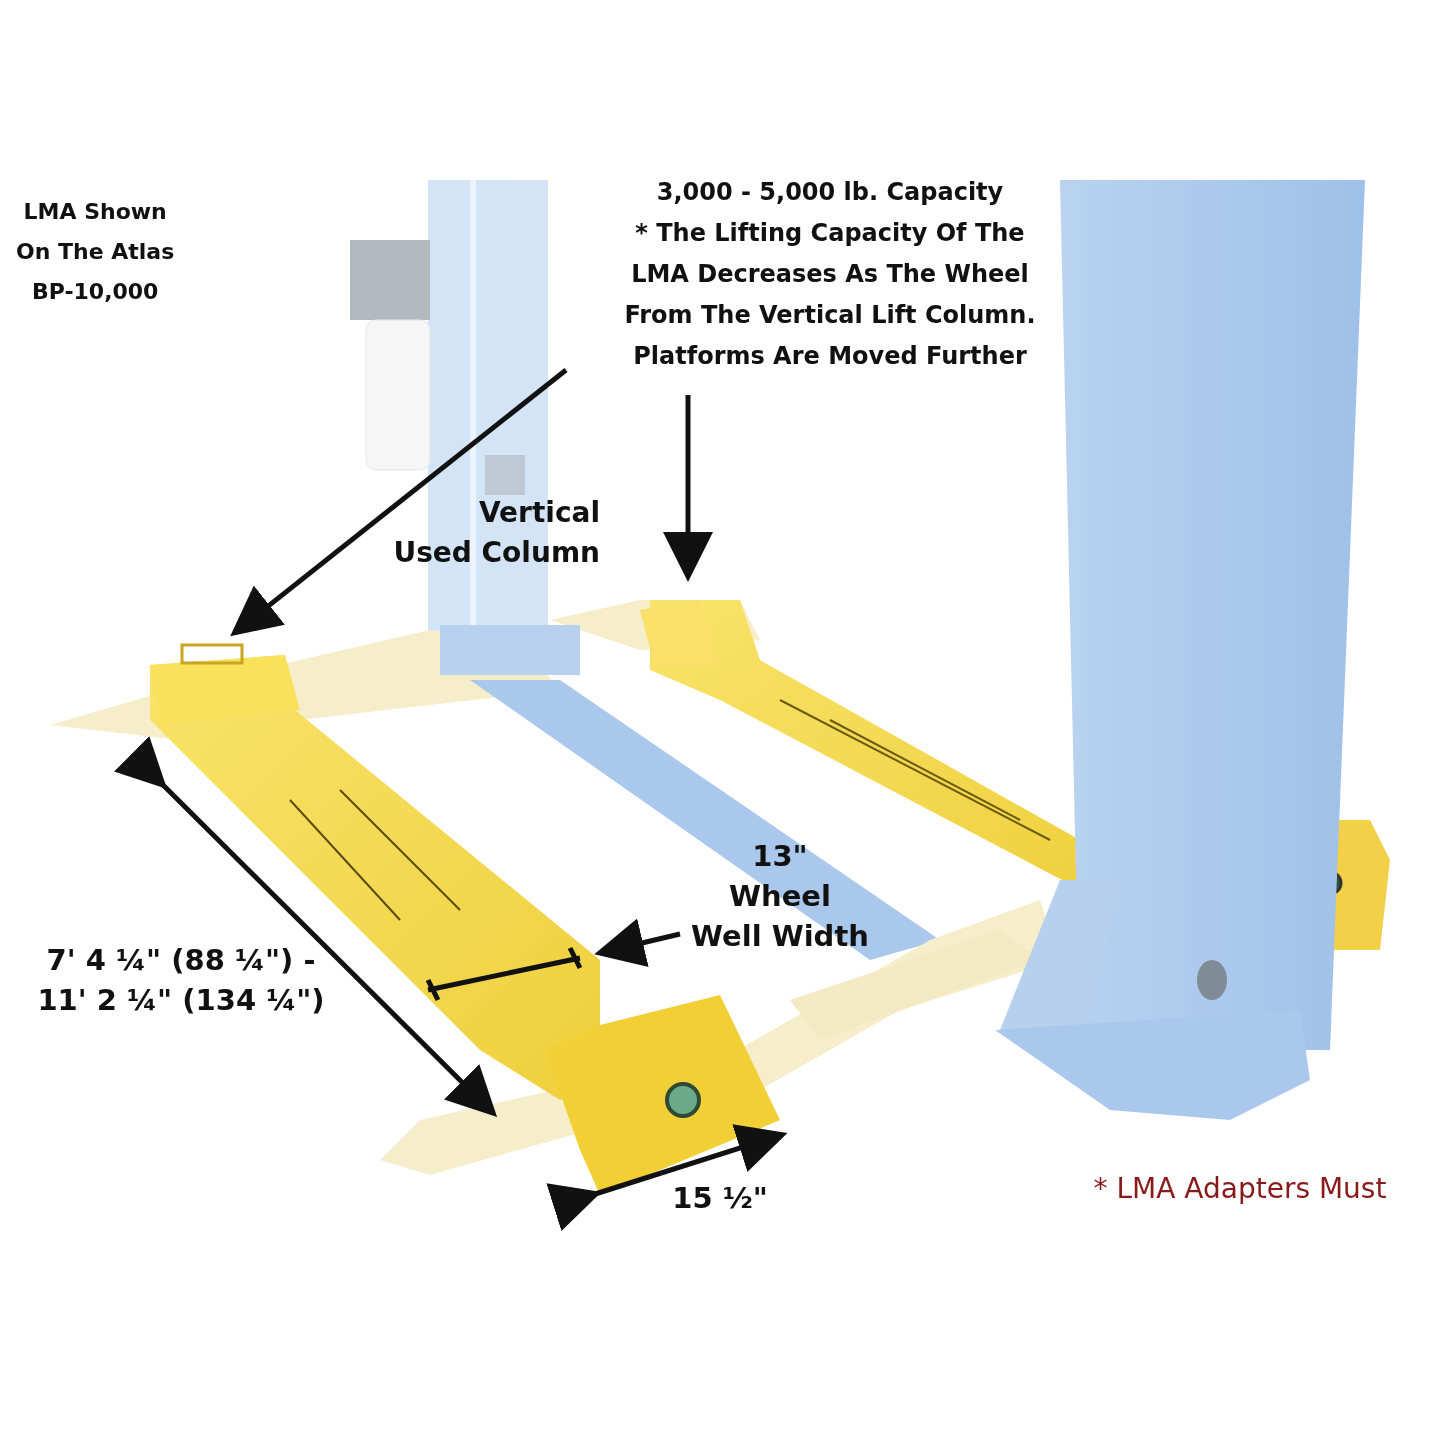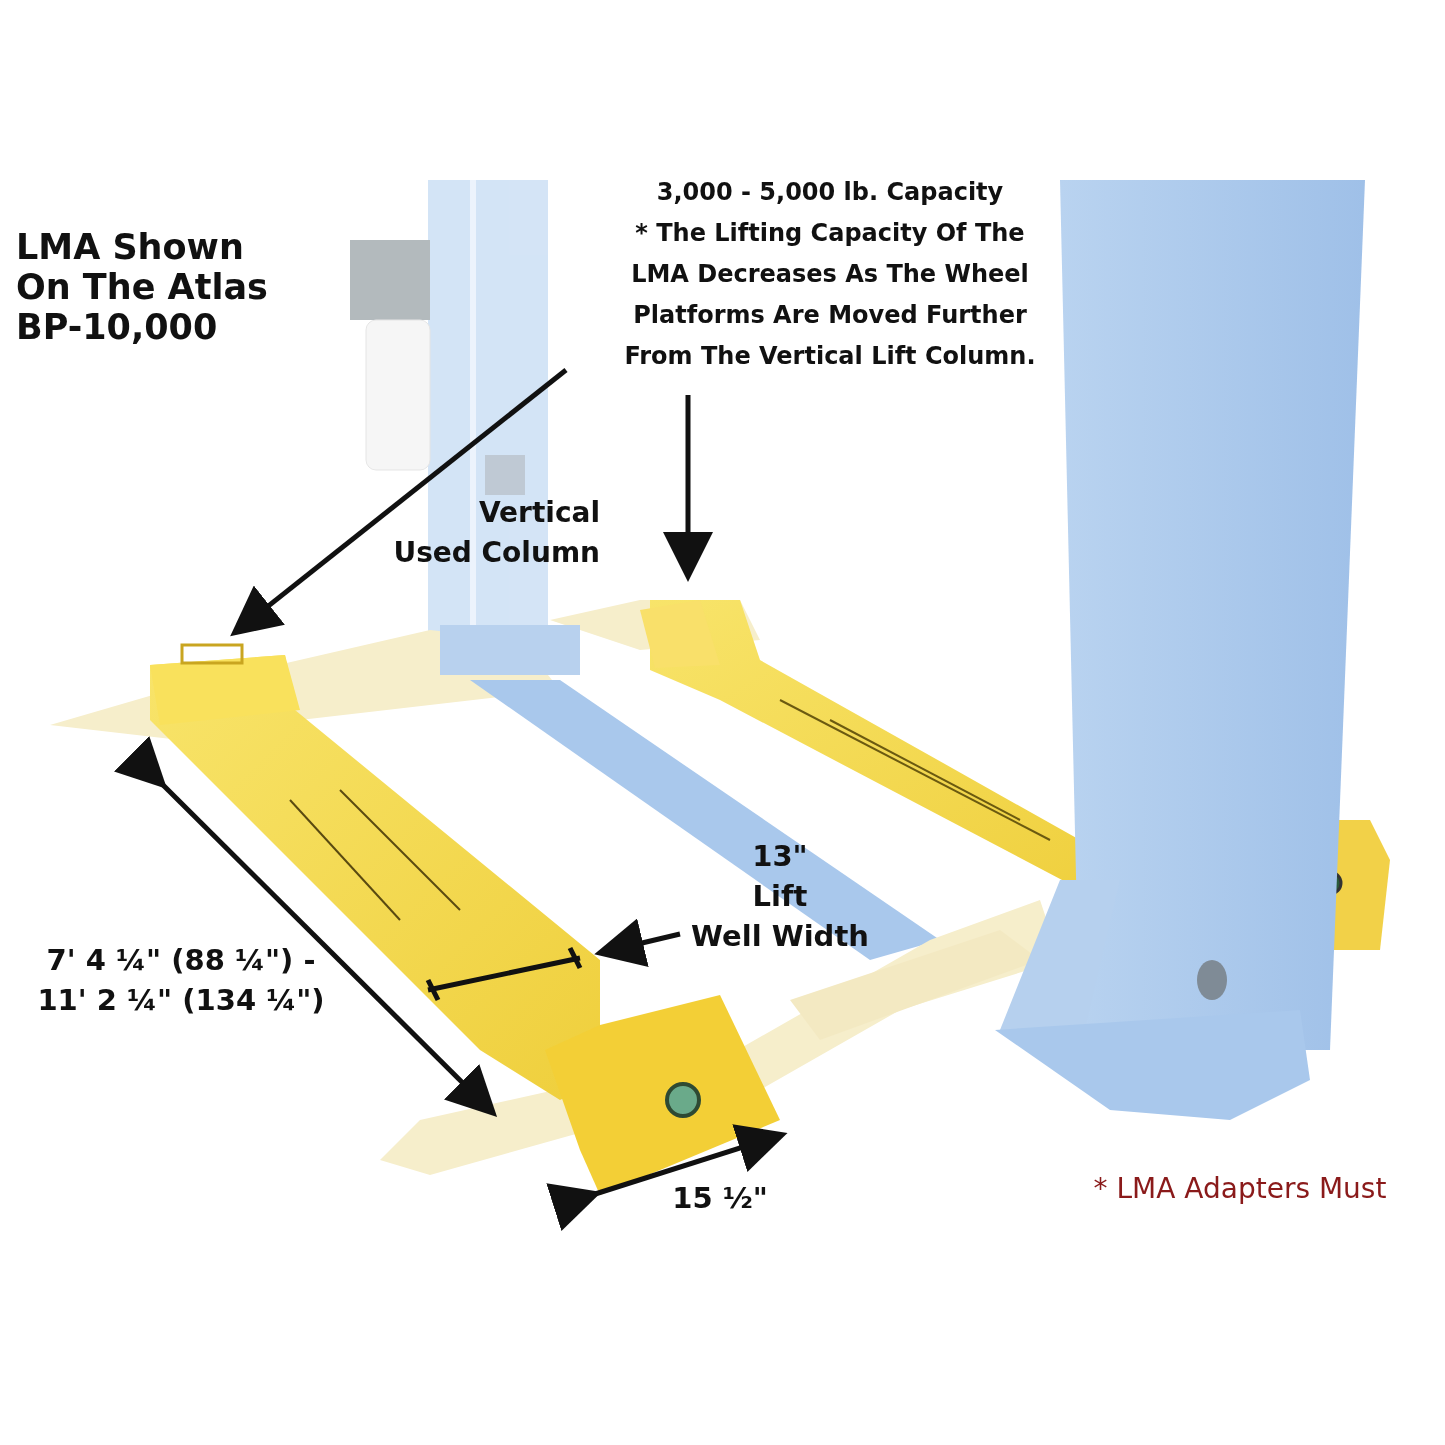--- a/index.html
+++ b/index.html
@@ -2,21 +2,21 @@
 <html><head>
 <meta charset="utf-8">
 <style>
   html, body { margin: 0; padding: 0; background: #ffffff; }
   body { width: 1445px; height: 1445px; position: relative; overflow: hidden;
          font-family: "DejaVu Sans", sans-serif; }
   .scene { position: absolute; left: 0; top: 0; width: 1445px; height: 1445px; }
   .label { position: absolute; color: #111; font-weight: bold; line-height: 1.25;
            font-family: "DejaVu Sans", sans-serif; }
   .label span { display: block; }
-  .lbl-left { left: 16px; top: 192px; font-size: 35px; text-align: left; line-height: 40px; margin-top: 35px; }
+  .lbl-left { left: 16px; top: 192px; font-size: 22px; text-align: center; line-height: 40px; }
   .lbl-cap { left: 560px; top: 172px; width: 540px; font-size: 24px; text-align: center; line-height: 41px; }
   .lbl-vert { left: 380px; top: 493px; width: 220px; font-size: 28px; text-align: right; line-height: 40px; }
   .lbl-wheel { left: 680px; top: 836px; width: 200px; font-size: 29px; text-align: center; line-height: 40px; }
   .lbl-adj { left: 6px; top: 940px; width: 350px; font-size: 29px; text-align: center; line-height: 40px; }
   .lbl-155 { left: 640px; top: 1180px; width: 160px; font-size: 29px; text-align: center; }
   .lbl-note { left: 1050px; top: 1170px; width: 380px; font-size: 28px; text-align: center;
               color: #8a1a1a; font-weight: normal; line-height: 38px; }
 </style>
 </head>
 <body>
@@ -98,32 +98,32 @@
 <div class="label lbl-left">
   <span>LMA Shown</span>
   <span>On The Atlas</span>
   <span>BP-10,000</span>
 </div>
 
 <div class="label lbl-cap">
   <span>3,000 - 5,000 lb. Capacity</span>
   <span>* The Lifting Capacity Of The</span>
   <span>LMA Decreases As The Wheel</span>
+  <span>From The Vertical Lift Column.</span>
   <span>Platforms Are Moved Further</span>
-  <span>From The Vertical Lift Column.</span>
 </div>
 
 <div class="label lbl-vert">
   <span>Vertical</span>
   <span>Used Column</span>
 </div>
 
 <div class="label lbl-wheel">
   <span>13"</span>
-  <span>Lift</span>
+  <span>Wheel</span>
   <span>Well Width</span>
 </div>
 
 <div class="label lbl-adj">
   <span>7' 4 ¼" (88 ¼")  -</span>
   <span>11' 2 ¼" (134 ¼")</span>
 </div>
 
 <div class="label lbl-155">15 ½"</div>
 

